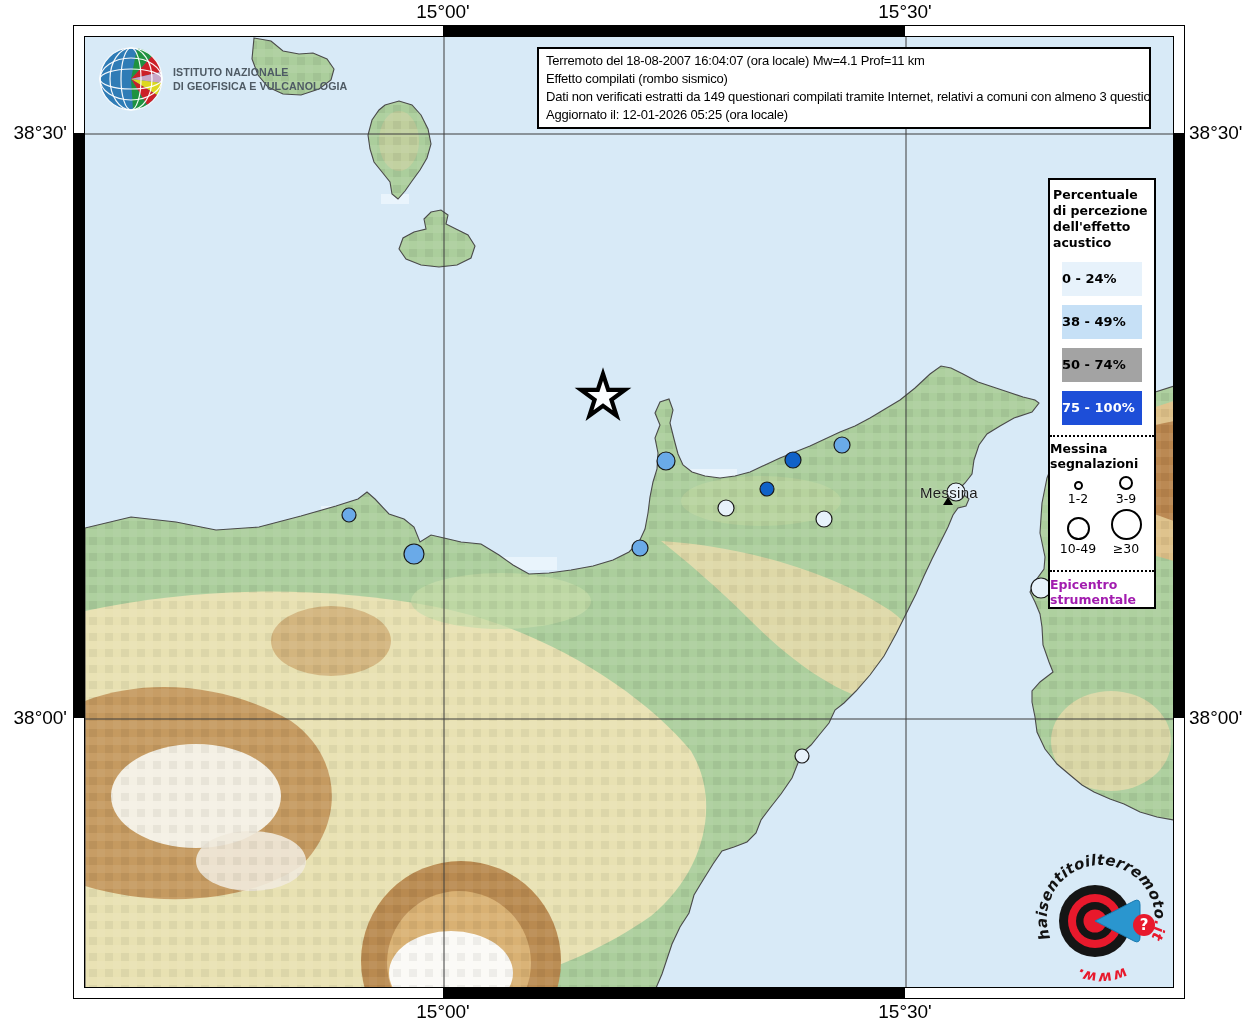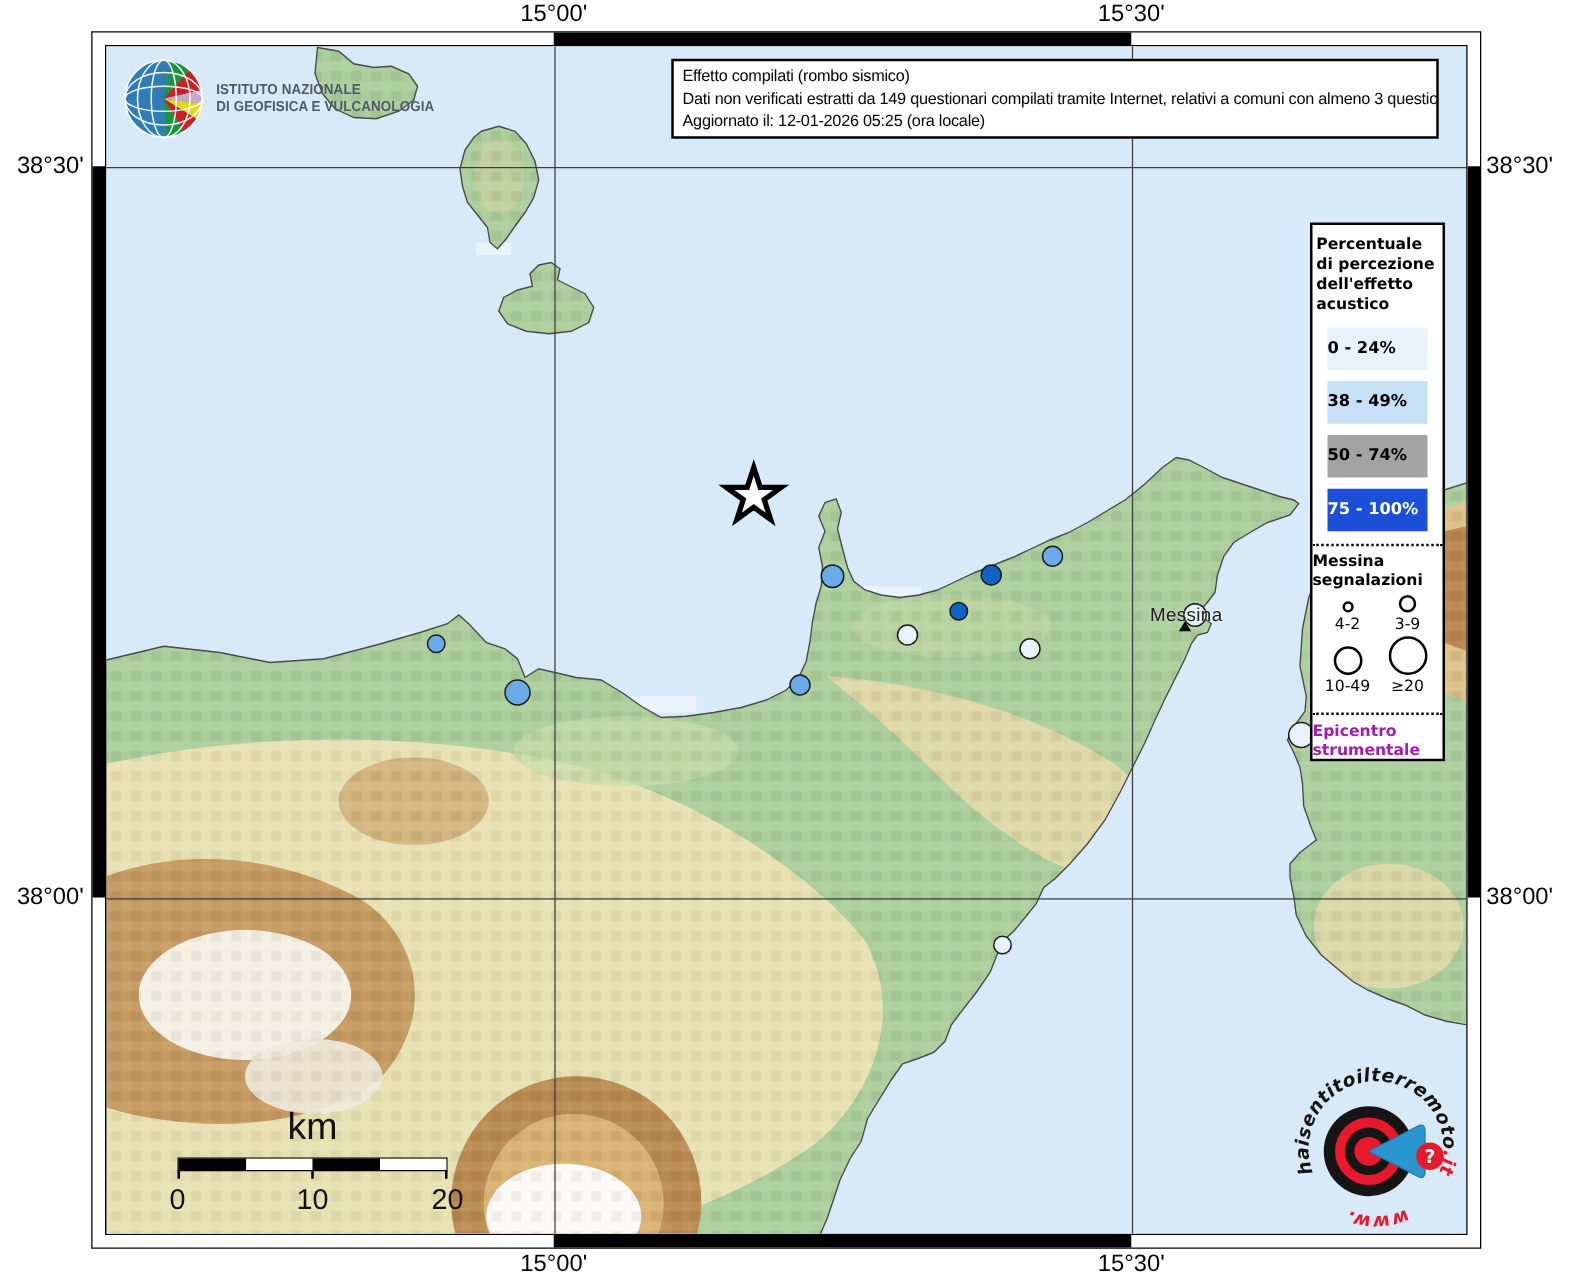--- a/index.html
+++ b/index.html
@@ -225,75 +225,59 @@
             <ellipse cx="34" cy="34" rx="31" ry="21"></ellipse>
           </g>
         </svg>
         <div class="ingv-text">
           <div>ISTITUTO NAZIONALE</div>
           <div>DI GEOFISICA E VULCANOLOGIA</div>
         </div>
       </div>
 
       <div class="info-box">
+        <div>Terremoto del 18-08-2007 16:04:07 (ora locale) Mw=4.1 Prof=11 km</div>
         <div>Effetto compilati (rombo sismico)</div>
         <div>Dati non verificati estratti da 149 questionari compilati tramite Internet, relativi a comuni con almeno 3 questionari.</div>
         <div>Aggiornato il: 12-01-2026 05:25 (ora locale)</div>
       </div>
 
       <div class="legend">
         <div class="legend-title">Percentuale di percezione dell'effetto acustico</div>
         <div id="legend-levels">
             <div class="swatch" style="background: rgb(231, 242, 251); color: rgb(0, 0, 0);">0 - 24%</div>
             <div class="swatch" style="background: rgb(198, 224, 246); color: rgb(0, 0, 0);">38 - 49%</div>
             <div class="swatch" style="background: #a3a3a3; color: rgb(0, 0, 0);">50 - 74%</div>
             <div class="swatch" style="background: #1d4ed8; color: rgb(255, 255, 255);">75 - 100%</div>
           </div>
         <div class="sep"></div>
         <div class="sig-title">Messina segnalazioni</div>
         <div class="sig-grid" id="legend-signals">
             <div class="sig-item">
               <div class="sig-circle" style="width: 9px; height: 9px;"></div>
-              <div class="sig-label">4-2</div>
+              <div class="sig-label">1-2</div>
             </div>
             <div class="sig-item">
               <div class="sig-circle" style="width: 14px; height: 14px;"></div>
               <div class="sig-label">3-9</div>
             </div>
             <div class="sig-item">
               <div class="sig-circle" style="width: 23px; height: 23px;"></div>
               <div class="sig-label">10-49</div>
             </div>
             <div class="sig-item">
               <div class="sig-circle" style="width: 31px; height: 31px;"></div>
-              <div class="sig-label">≥20</div>
+              <div class="sig-label">≥30</div>
             </div>
           </div>
         <div class="sep"></div>
         <div class="epi-title">Epicentro strumentale</div>
         <div class="epi-star">☆</div>
       </div>
 
-      <div class="scalebar">
-        <div class="km">km</div>
-        <div class="bar">
-          <div class="seg b"></div>
-            <div class="seg w"></div>
-            <div class="seg b"></div>
-            <div class="seg w"></div>
-          <div class="tick" style="left:-1px;"></div>
-          <div class="tick" style="left:calc(50% - 1px);"></div>
-          <div class="tick" style="right:-1px;"></div>
-        </div>
-        <div class="bar-labels">
-          <span style="left:0%;">0</span>
-          <span style="left:50%;">10</span>
-          <span style="left:100%;">20</span>
-        </div>
-      </div>
 
       <div class="city-label">Messina</div>
       <div class="city-marker"></div>
 
       <svg class="hs-logo" width="150" height="160" viewBox="0 0 150 160">
         <defs>
           <path id="arcMain" d="M 21 109 A 54 54 0 1 1 114 117" fill="none"></path>
           <path id="arcWww" d="M 101 130 A 54 54 0 0 1 35 127" fill="none"></path>
         </defs>
         <circle cx="64" cy="88" r="36" fill="#151515"></circle>

